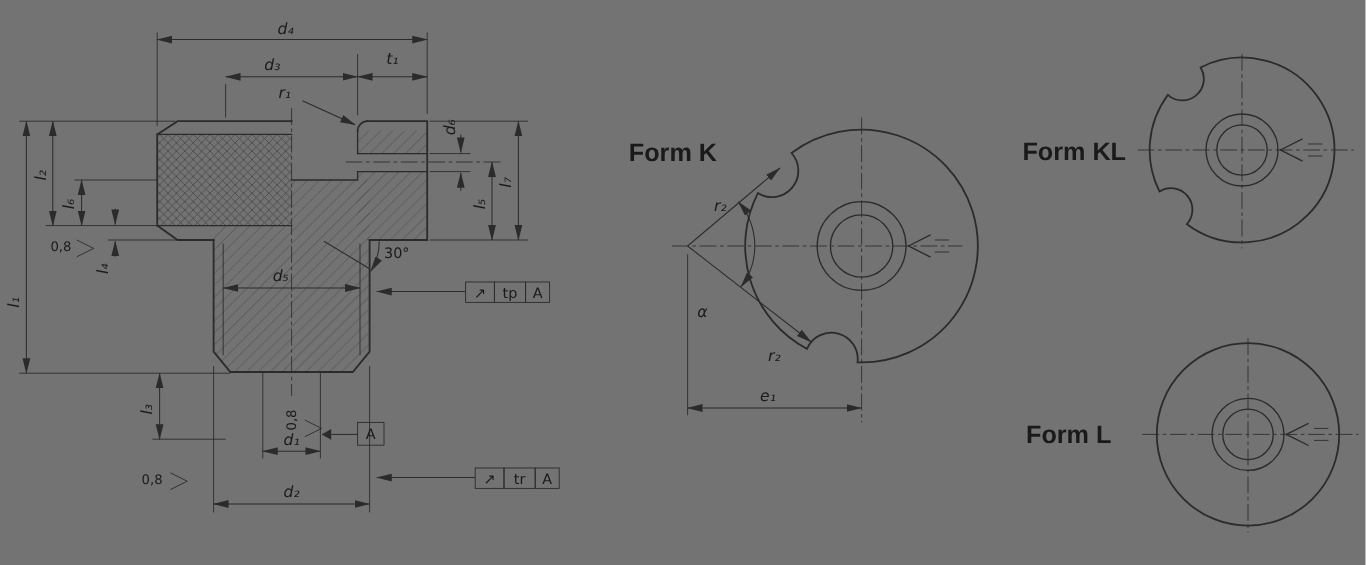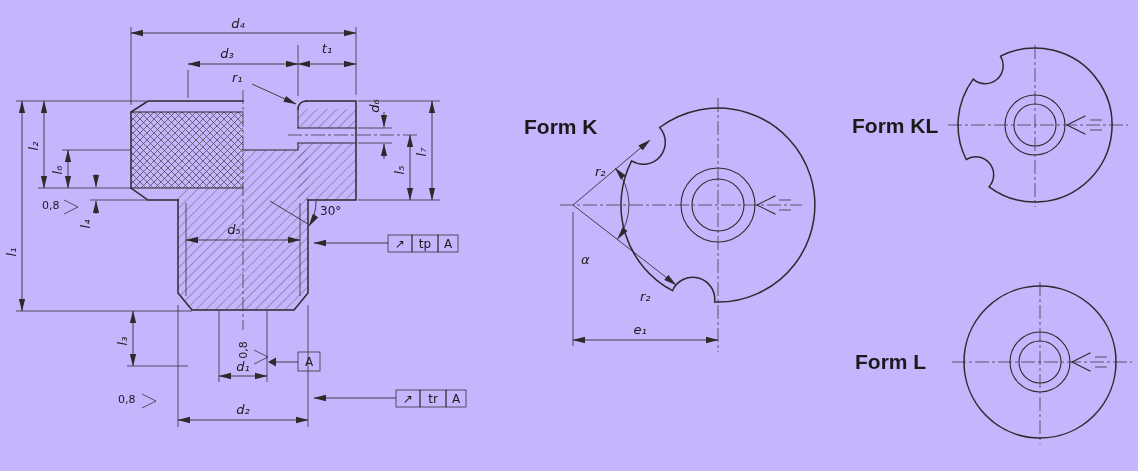--- a/index.html
+++ b/index.html
@@ -1,16 +1,16 @@
 <!DOCTYPE html>
 <html><head>
 <meta charset="utf-8">
 <style>
   html,body{margin:0;padding:0;background:#ffffff;}
-  .canvas{width:1138px;height:471px;position:relative;background:#c4b5fd;overflow:hidden;
+  .canvas{width:1138px;height:471px;position:relative;background:#737373;overflow:hidden;
           font-family:"DejaVu Sans",sans-serif;}
   svg{display:block;}
   .outline{stroke:#2b2b2b;stroke-width:1.5;fill:none;stroke-linejoin:miter;stroke-linecap:square;}
   .edge{stroke:#2b2b2b;stroke-width:1.1;fill:none;stroke-linecap:square;}
   .thin{stroke:#2b2b2b;stroke-width:0.75;fill:none;}
   .dimline{stroke:#2b2b2b;stroke-width:0.85;fill:none;}
   .cl{stroke:#2b2b2b;stroke-width:0.7;stroke-dasharray:14 3 3 3;fill:none;}
   .hatchfill{fill:url(#hatch);stroke:none;}
   .knurlfill{fill:url(#knurl);stroke:none;}
   .dim{font:italic 13px "DejaVu Sans",sans-serif;fill:#1a1a1a;}

